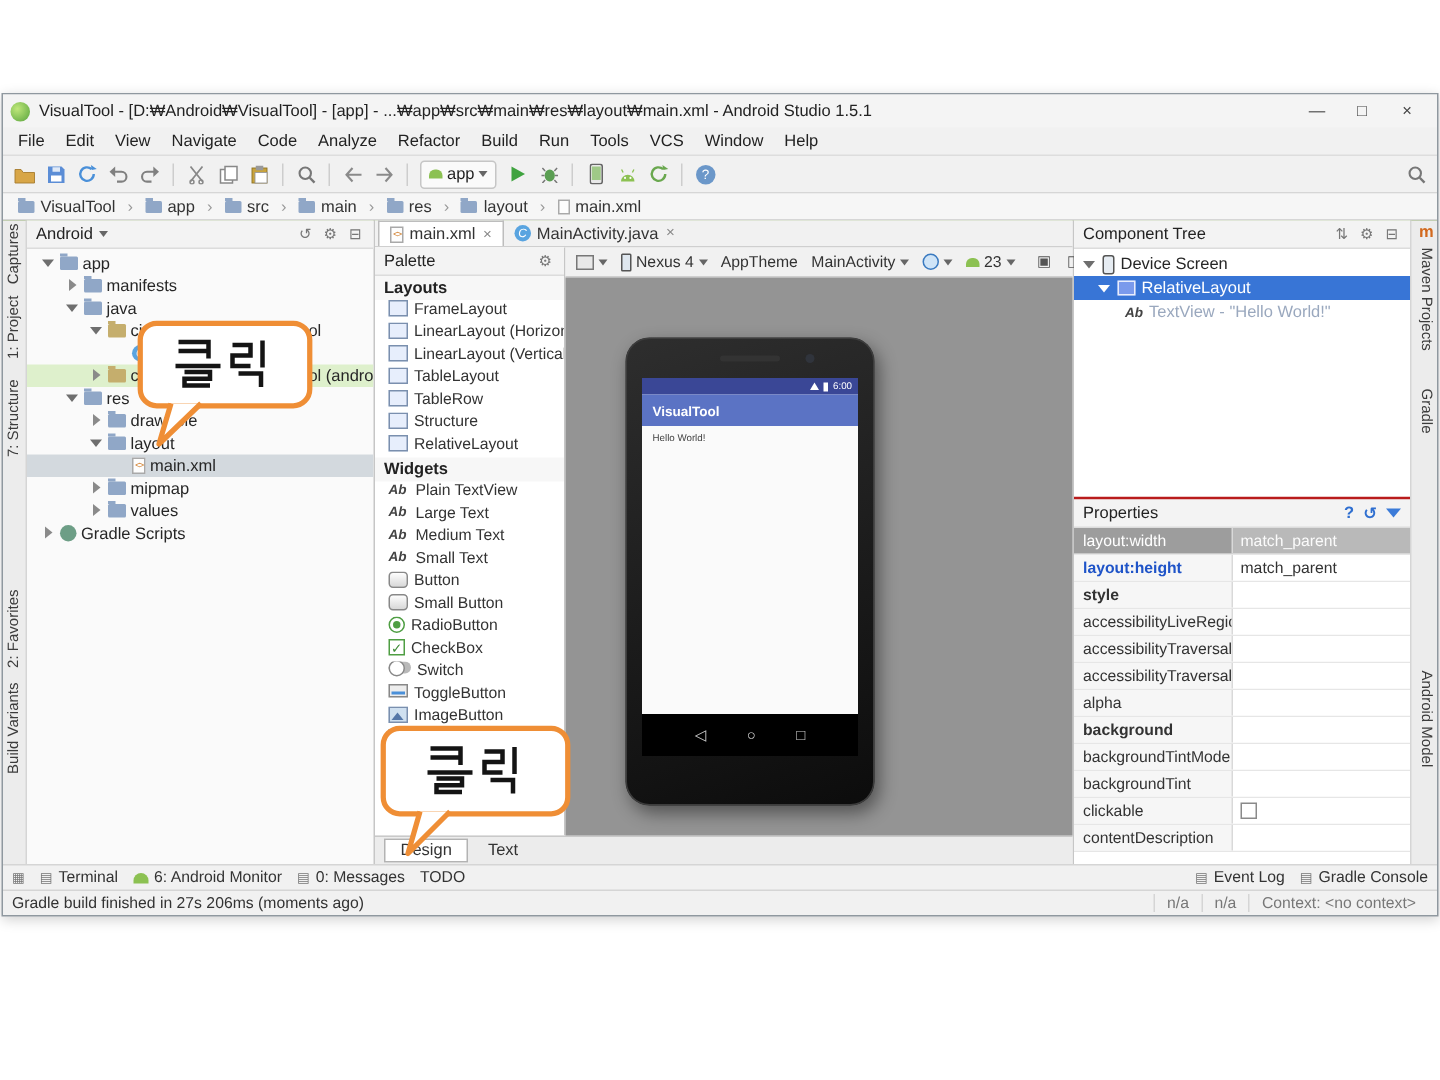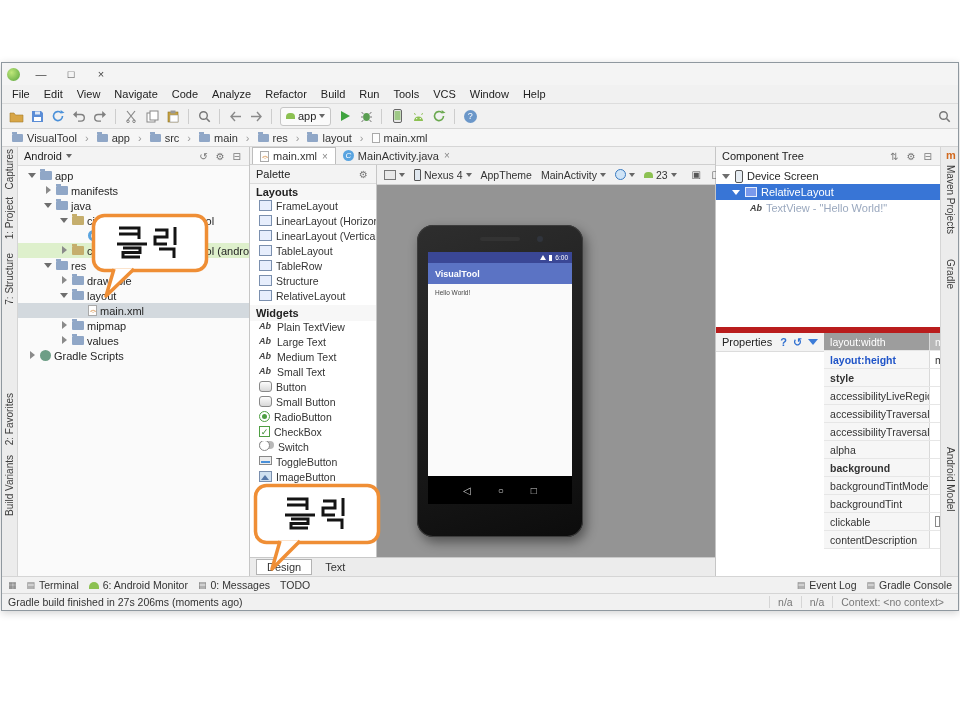--- a/index.html
+++ b/index.html
@@ -104,31 +104,31 @@
 .batt{width:3px;height:6px;background:#fff}
 .p-appbar{height:21px;background:#5b73c4;color:#fff;font-size:9px;font-weight:bold;display:flex;align-items:center;padding-left:7px;flex:none}
 .p-content{flex:1;color:#444;font-size:6.5px;padding:5px 7px}
 .p-nav{height:28px;background:#000;display:flex;align-items:center;justify-content:center;gap:27px;color:#cfcfcf;font-size:10px;flex:none}
 
 .mode-tabs{height:19px;background:#ececec;border-top:1px solid #c9c9c9;display:flex;align-items:center;padding-left:6px;gap:3px;flex:none}
 .mtab{padding:1px 10px;font-size:11px;color:#333}
 .mtab.active{background:#fff;border:1px solid #b3b3b3}
 
 .rightcol{width:224px;display:flex;flex-direction:column;background:#fff;flex:none}
-.ct-pane{height:186px;display:flex;flex-direction:column;border-bottom:6px solid #b91c1c;flex:none}
+.ct-pane{height:186px;display:flex;flex-direction:column;border-bottom:2px solid #b91c1c;flex:none}
 .ct-body{flex:1;background:#fff;padding-top:2px}
 .ct-row{height:16px;display:flex;align-items:center;gap:4px;font-size:11px;color:#262626;white-space:nowrap;overflow:hidden}
 .ct-row.sel{background:#3875d6;color:#fff}
 .ct-row.sel .tw-open::before{border-top-color:#fff}
 .ct-phone{width:8px;height:13px;border:1px solid #555;border-radius:2px;background:#e6ecf2;flex:none}
 .ct-rel{width:12px;height:10px;border:1px solid #e8eefc;background:#7a9aec;flex:none}
 .ab-badge{flex:none;font-size:9px;font-weight:bold;color:#444}
 .ct-quote{color:#9aa8be}
 
-.props{flex:1;display:flex;min-height:0}
+.props{flex:1;display:flex;flex-direction:column;min-height:0}
 .props-icons{display:flex;gap:6px;align-items:center}
 .q-ico{color:#2f6fd0;font-weight:bold;font-size:11px}
 .funnel{width:0;height:0;border-left:5px solid transparent;border-right:5px solid transparent;border-top:6px solid #3b7bd8}
 .props-body{flex:1;overflow:hidden;background:#fff}
 .prop-row{height:18px;display:flex;border-bottom:1px solid #e6e6e6;font-size:10.5px}
 .pn{width:106px;background:#f6f6f6;border-right:1px solid #d9d9d9;display:flex;align-items:center;padding-left:6px;color:#333;white-space:nowrap;overflow:hidden;flex:none}
 .pv{flex:1;background:#fff;display:flex;align-items:center;padding-left:5px;color:#333;white-space:nowrap;overflow:hidden}
 .prop-row.sel .pn{background:#9d9d9d;color:#fff}
 .prop-row.sel .pv{background:#b9b9b9;color:#fbfbfb}
 .pn.blue{color:#1f54c8;font-weight:bold}
@@ -146,20 +146,21 @@
 
 .callout{position:absolute;z-index:40}
 </style>
 </head>
 <body>
 
 <div class="window">
 
   <div class="titlebar">
     <div class="app-logo"></div>
+    <div class="title-text">VisualTool - [D:₩Android₩VisualTool] - [app] - ...₩app₩src₩main₩res₩layout₩main.xml - Android Studio 1.5.1</div>
     <div class="win-controls">
       <div class="win-btn">—</div>
       <div class="win-btn">□</div>
       <div class="win-btn close">×</div>
     </div>
   </div>
 
   <div class="menubar">
     <span class="menu-item">File</span>
     <span class="menu-item">Edit</span>

